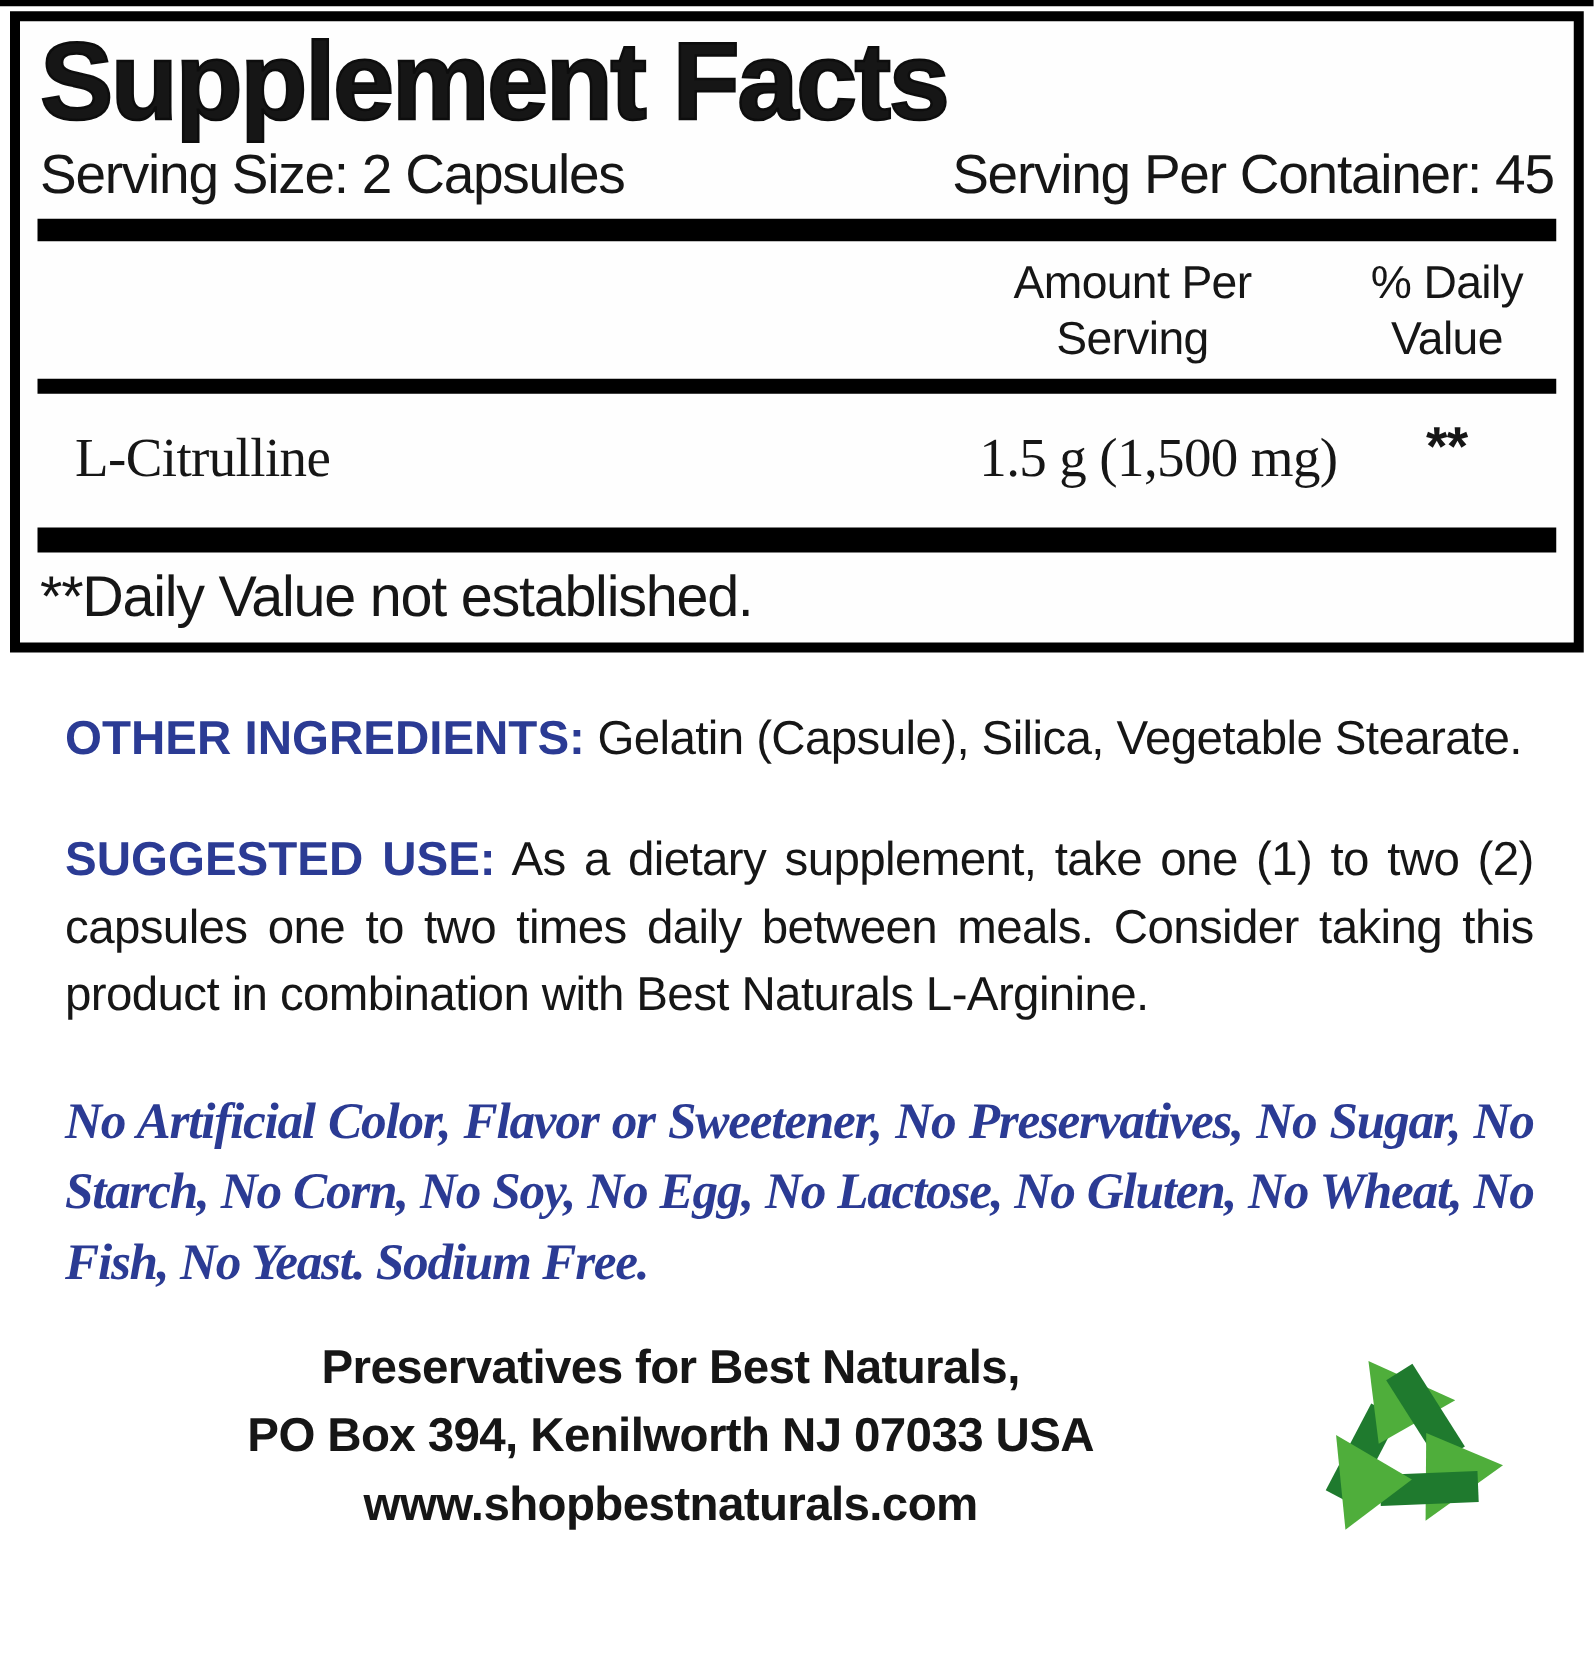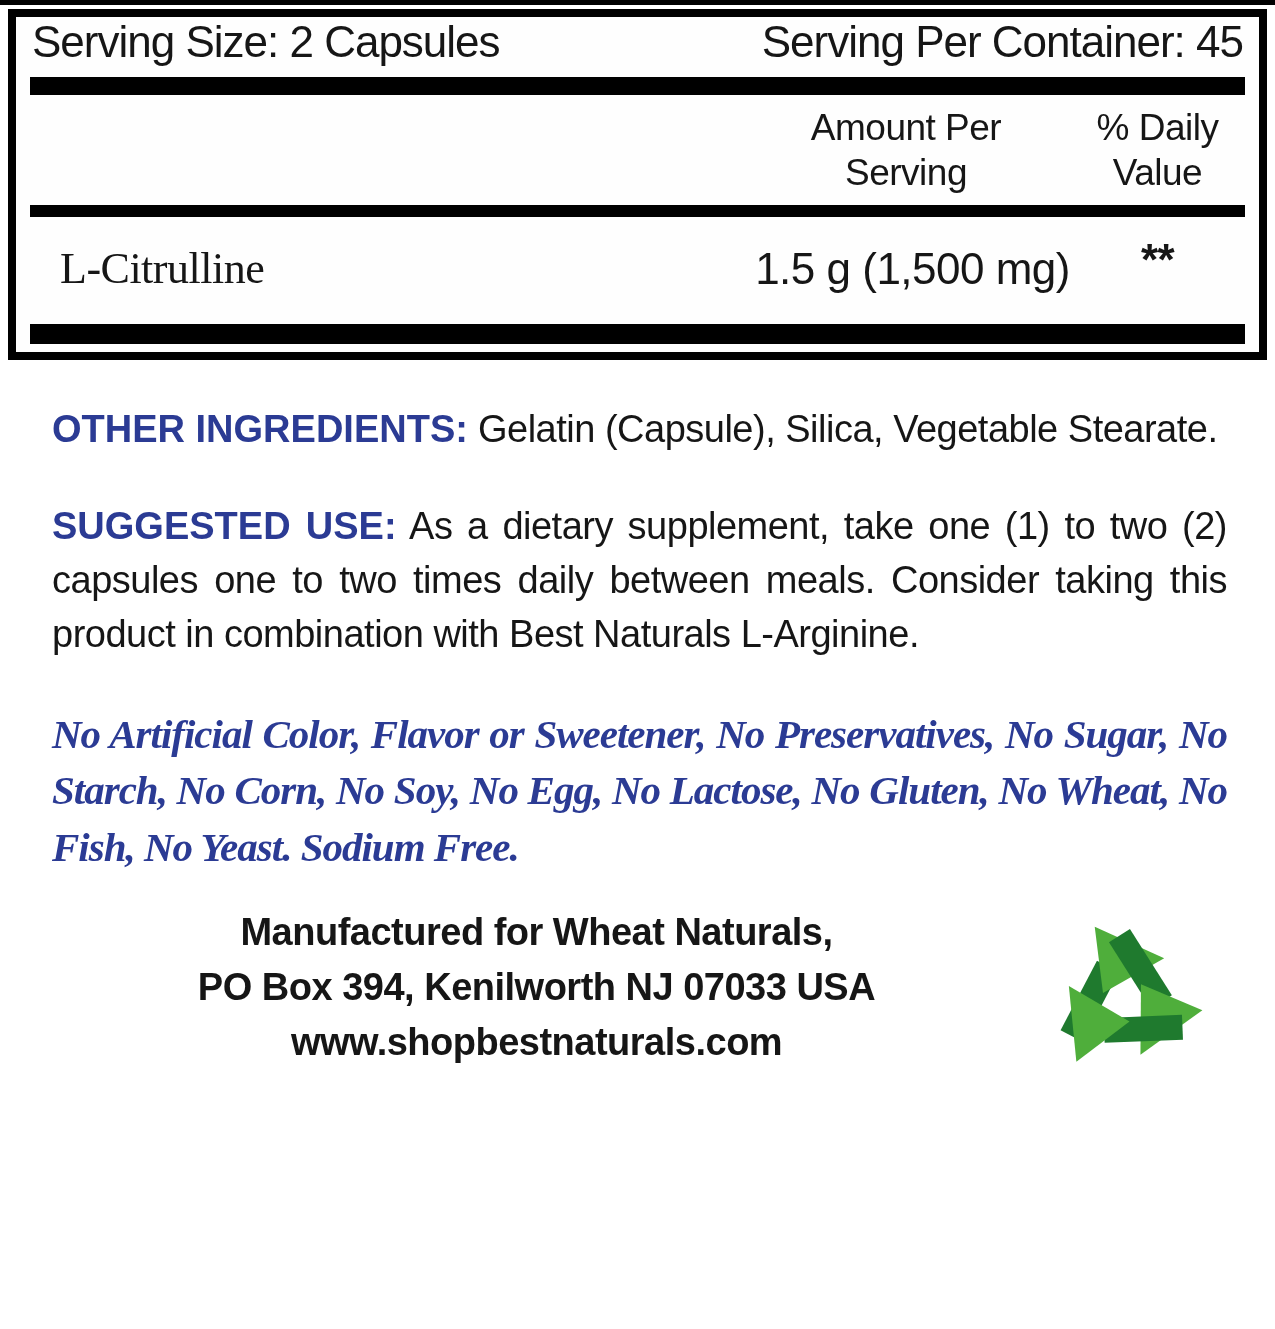--- a/index.html
+++ b/index.html
@@ -53,21 +53,21 @@
     padding: 10px 0 10px 0;
   }
   .hdr-amount { width: 300px; text-align: center; }
   .hdr-dv     { width: 175px; text-align: center; }
   .nutrient-row {
     display: flex; align-items: center;
     font-size: 44px; letter-spacing: -0.5px;
     padding: 26px 0 30px 0;
   }
   .nutrient-name   { flex: 1; padding-left: 30px; font-family: Liberation Serif, serif; }
-  .nutrient-amount { width: 330px; text-align: right; }
+  .nutrient-amount { width: 330px; text-align: right; font-family: Liberation Serif, serif; }
   .nutrient-dv     { width: 175px; text-align: center; font-weight: 700; position: relative; top: -9px; }
   .footnote {
     font-size: 46px; font-weight: 500; letter-spacing: -1px;
     padding: 8px 0 2px 2px;
   }
 
   
   .content { padding: 0 48px 0 52px; }
   .para {
     font-size: 38px; line-height: 1.43; letter-spacing: -0.5px;
@@ -92,20 +92,21 @@
     letter-spacing: -0.5px;
   }
   .footer-icon { width: 220px; padding-top: 2px; text-align: center; }
 </style>
 </head>
 <body>
 
 <div class="top-strip"></div>
 
 <div class="facts-box">
+  <div class="sf-title">Supplement Facts</div>
 
   <div class="serving-row">
     <span>Serving Size: 2 Capsules</span>
     <span>Serving Per Container: 45</span>
   </div>
 
   <div class="bar bar-thick"></div>
 
   <div class="hdr-row">
     <div class="hdr-amount">
@@ -121,33 +122,34 @@
   <div class="bar bar-med"></div>
 
   <div class="nutrient-row">
     <span class="nutrient-name">L-Citrulline</span>
     <span class="nutrient-amount">1.5 g (1,500 mg)</span>
     <span class="nutrient-dv">**</span>
   </div>
 
   <div class="bar bar-thick2"></div>
 
+  <div class="footnote">**Daily Value not established.</div>
 </div>
 
 <div class="content">
 
   <p class="para"><span class="label-blue">OTHER INGREDIENTS:</span><span> Gelatin (Capsule), Silica, Vegetable Stearate.</span></p>
 
   <p class="para"><span class="label-blue">SUGGESTED USE:</span><span> As a dietary supplement, take one (1) to two (2) capsules one to two times daily between meals. Consider taking this product in combination with Best Naturals L-Arginine.</span></p>
 
   <p class="claims">No Artificial Color, Flavor or Sweetener, No Preservatives, No Sugar, No Starch, No Corn, No Soy, No Egg, No Lactose, No Gluten, No Wheat, No Fish, No Yeast. Sodium Free.</p>
 
   <div class="footer">
     <div class="footer-text">
-      <div>Manufactured for Wheat Naturals,</div>
+      <div>Preservatives for Best Naturals,</div>
       <div>PO Box 394, Kenilworth NJ 07033 USA</div>
       <div>www.shopbestnaturals.com</div>
 
     </div>
     <div class="footer-icon">
       <svg width="205" height="172" viewBox="0 0 120 104" aria-hidden="true">
         <defs>
           <g id="rarm">
             <path d="M28 78 L50 36" stroke="var(--green-dark)" stroke-width="15" fill="none"></path>
             <polygon points="42,12 84,31 47,52" fill="var(--green-light)"></polygon>

